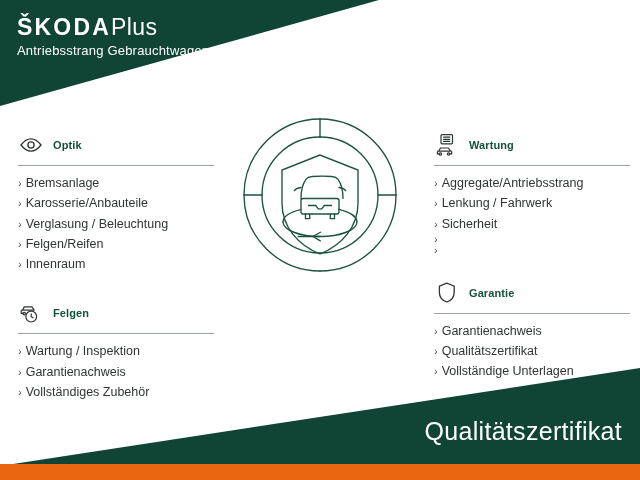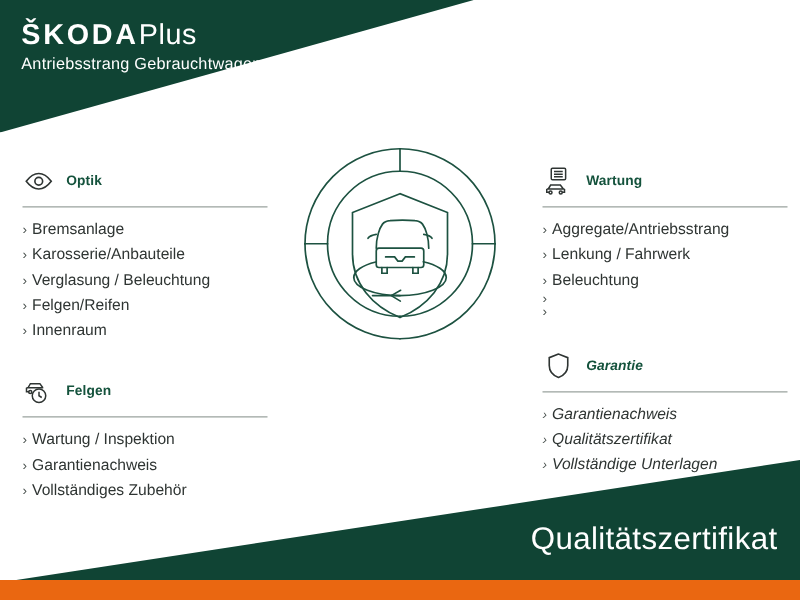--- a/index.html
+++ b/index.html
@@ -248,32 +248,32 @@
         <li class="item">
             <span class="chev">›</span>
             <span>Aggregate/Antriebsstrang</span>
           </li>
         <li class="item">
             <span class="chev">›</span>
             <span>Lenkung / Fahrwerk</span>
           </li>
         <li class="item">
             <span class="chev">›</span>
-            <span>Beleuchtung</span>
+            <span>Sicherheit</span>
           </li>
         <li class="item">
             <span class="chev">›</span>
           </li>
         <li class="item">
             <span class="chev">›</span>
           </li>
       </ul>
     </div>
 
-    <div class="section" style="margin-top:12px;font-style:italic;">
+    <div class="section" style="margin-top:12px;">
       <div class="sec-head">
         <span class="sec-icon">
           <svg width="26" height="26" viewBox="0 0 26 26" fill="none" stroke="#2f3533" stroke-width="1.3">
             <path d="M12.8 3.2 5.4 6.1v6.3c0 4.6 3.1 8 7.4 9.6 4.3-1.6 7.4-5 7.4-9.6V6.1z"></path>
           </svg>
         </span>
         <span class="sec-title">Garantie</span>
       </div>
       <div class="sec-rule"></div>
       <ul class="item-list">

